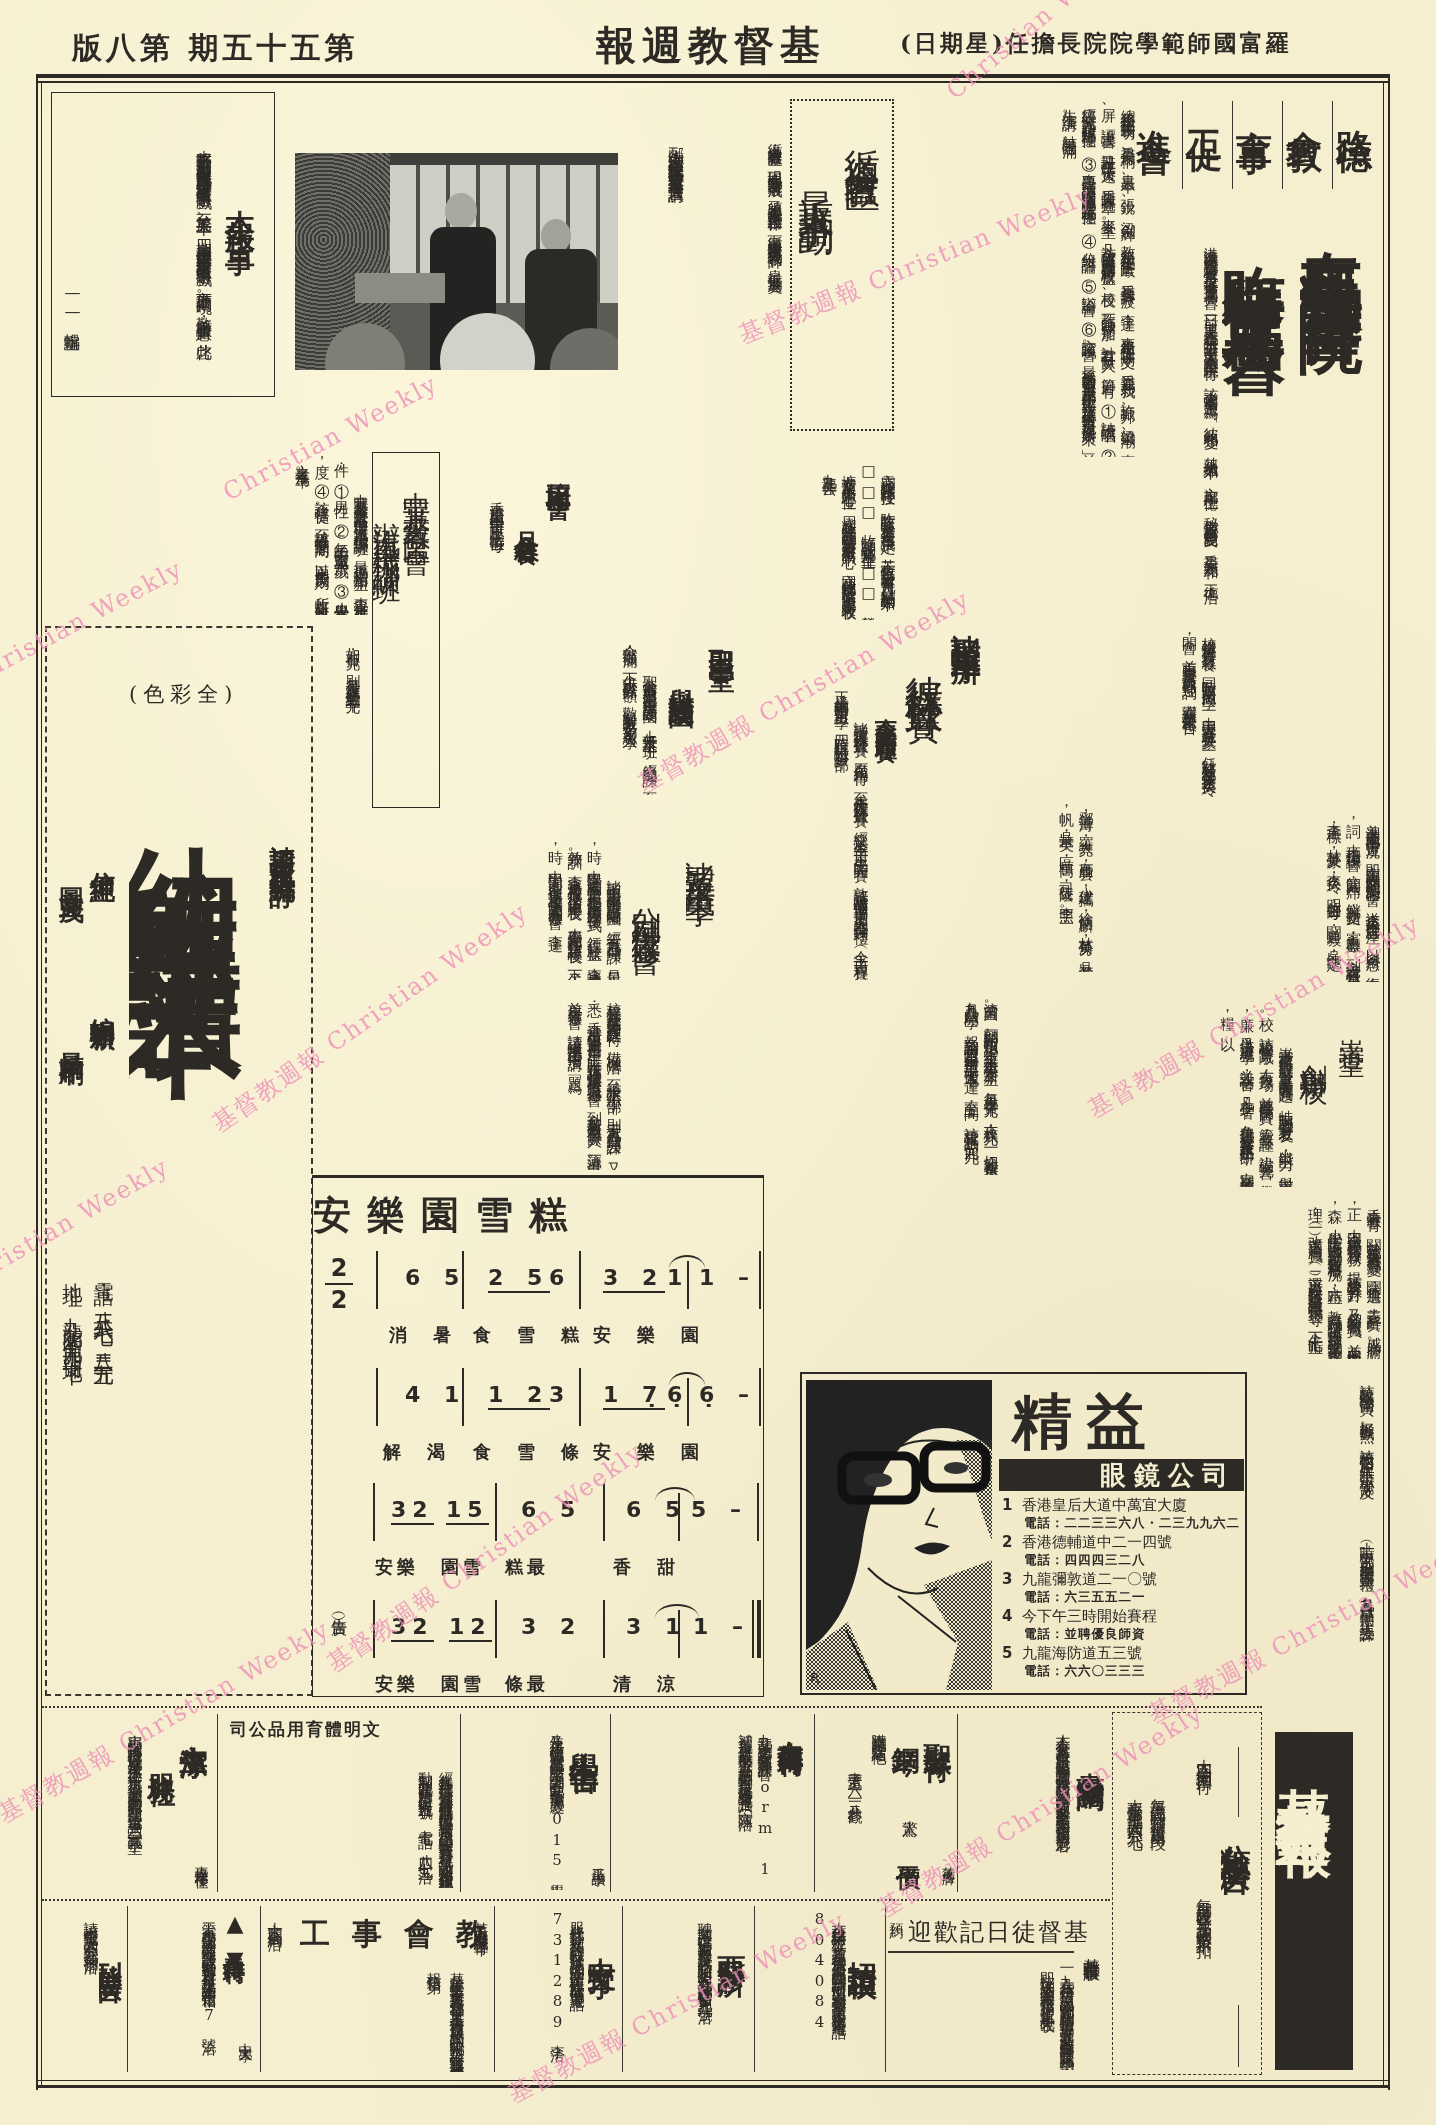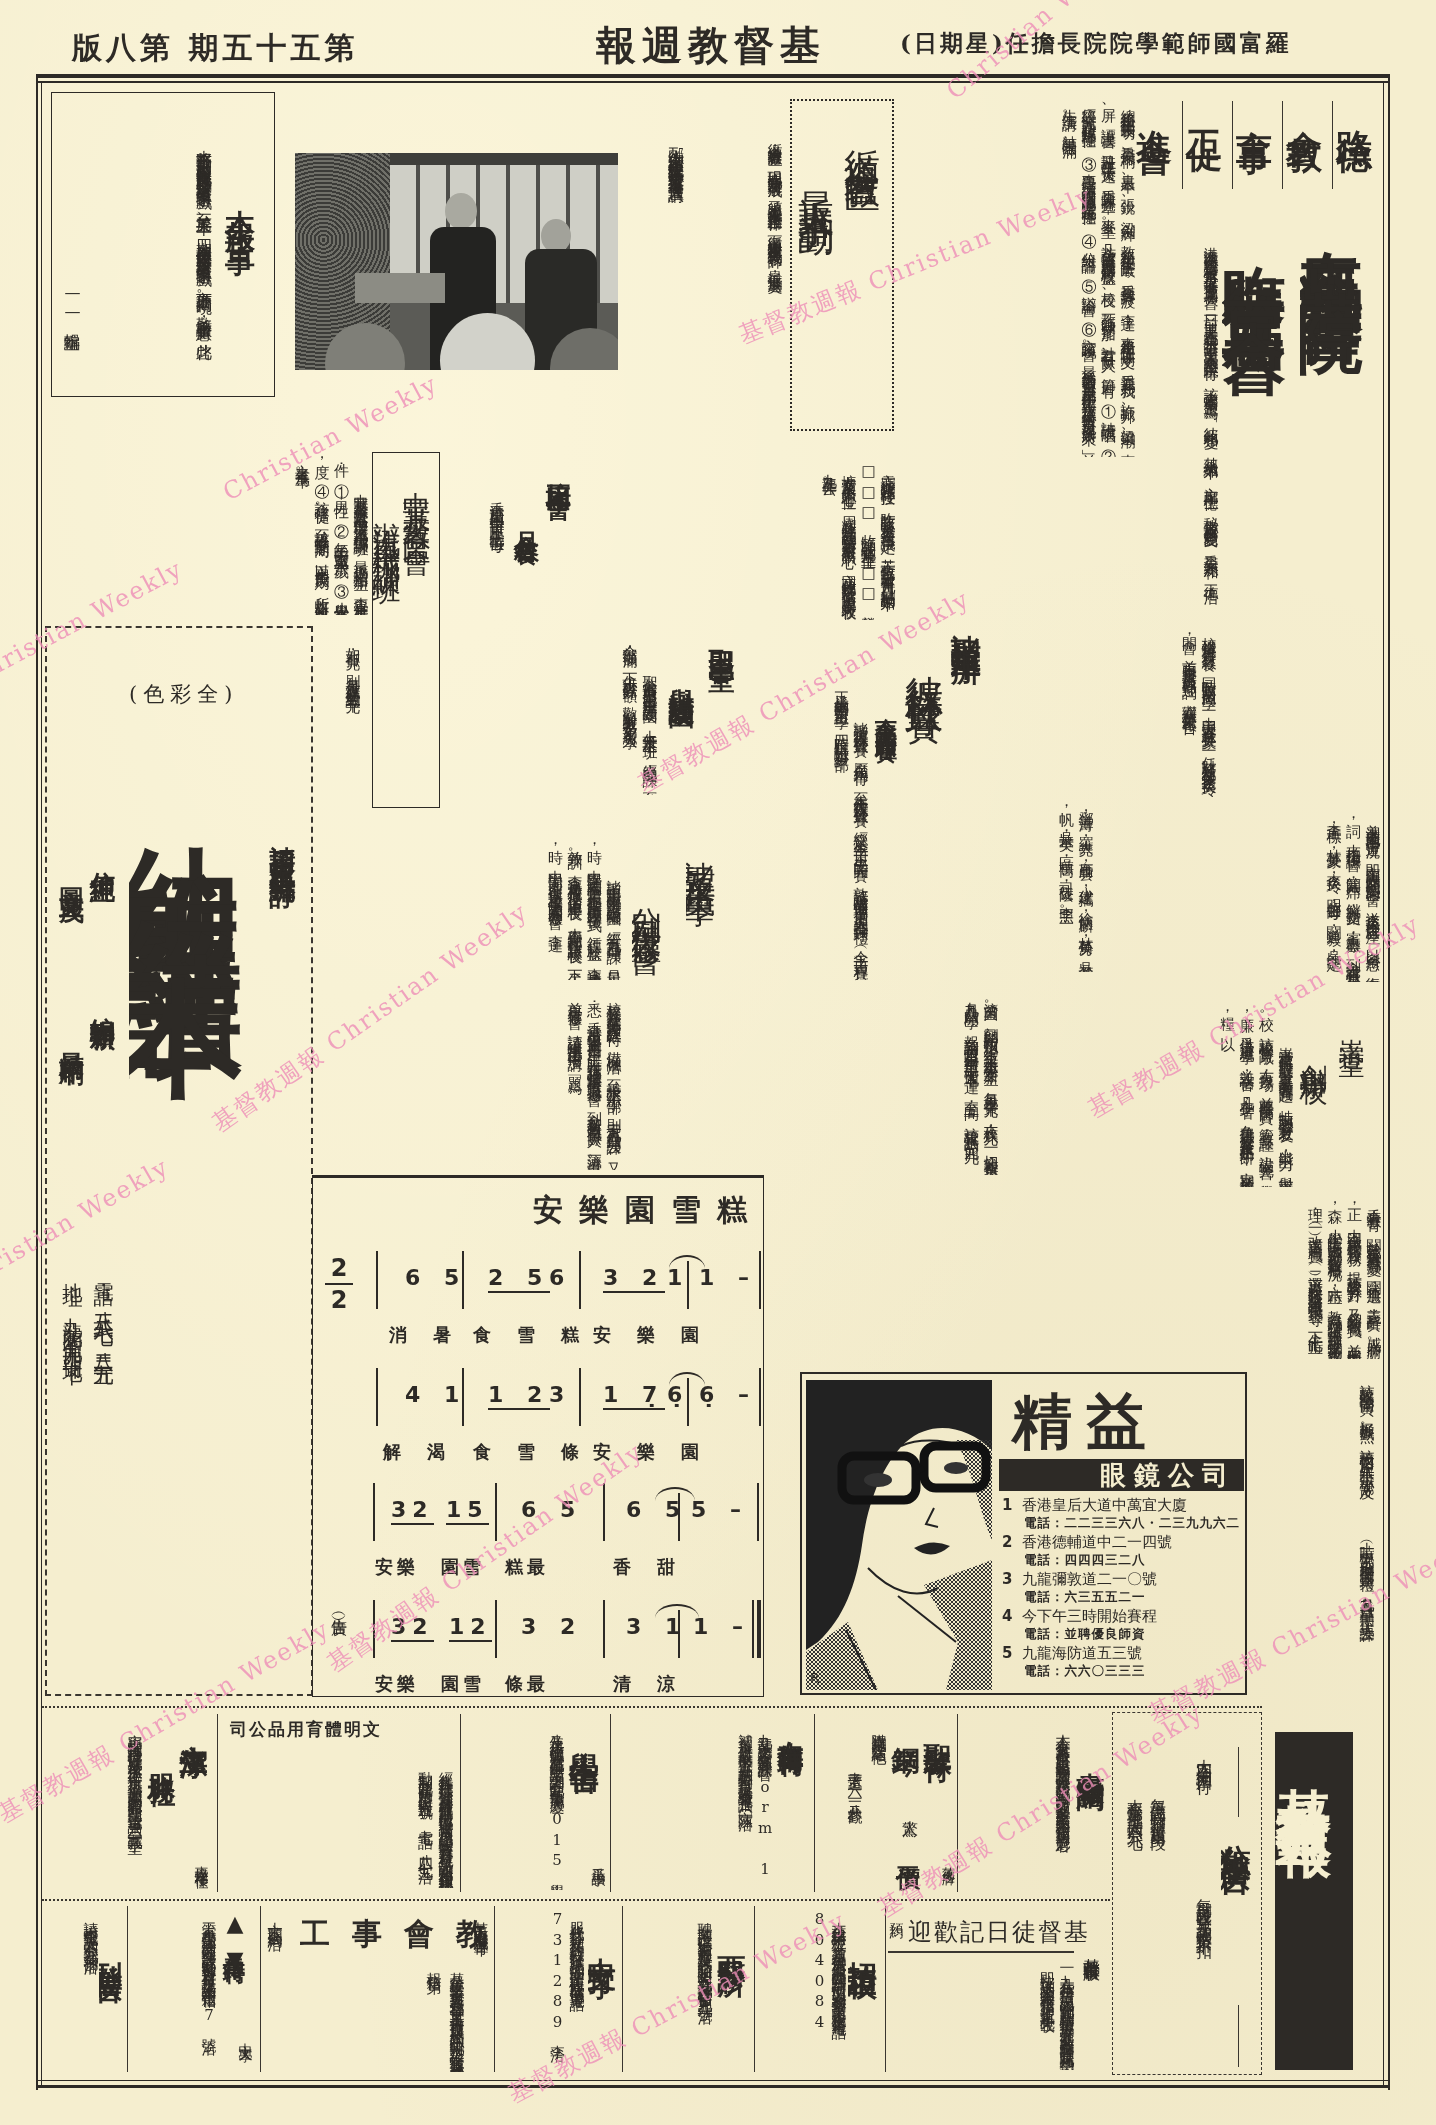--- a/index.html
+++ b/index.html
@@ -130,21 +130,21 @@
   <div class="a v bd" style="left:222px;top:196px;width:32px;height:320px;font-size:26px;letter-spacing:4px">請採用主恩出版社編訂</div>
   <div class="a v bd" style="left:42px;top:224px;width:30px;height:124px;font-size:25px;letter-spacing:3px">信仰純正</div>
   <div class="a v bd" style="left:42px;top:369px;width:30px;height:124px;font-size:25px;letter-spacing:3px">編輯新穎</div>
   <div class="a v bd" style="left:11px;top:240px;width:30px;height:124px;font-size:25px;letter-spacing:3px">圖文並茂</div>
   <div class="a v bd" style="left:11px;top:404px;width:30px;height:124px;font-size:25px;letter-spacing:3px">最精印刷</div>
   <div class="a v" style="left:43px;top:639px;width:28px;height:372px;font-size:20px;letter-spacing:3px">電話：八三弍八七七　八二二二九五</div>
   <div class="a v" style="left:12px;top:639px;width:28px;height:372px;font-size:20px;letter-spacing:5px">地址：九龍花園街九十四號地下</div>
 </div>
 
 <div class="a" style="left:312px;top:1175px;width:452px;height:522px;border:1.5px solid #2d2a26;border-top:3px solid #2d2a26">
-  <div class="a bd" style="left:0;top:12px;width:100%;text-align:right;font-size:30px;letter-spacing:16px">安樂園雪糕</div>
+  <div class="a bd" style="left:0;top:12px;width:100%;text-align:left;font-size:38px;letter-spacing:16px">安樂園雪糕</div>
   <div class="a" style="left:12px;top:78px;width:28px;text-align:center;font:bold 24px 'DejaVu Sans',sans-serif;line-height:24px">
     <div>2</div>
     <div style="height:2px;background:#2d2a26;margin:3px 0"></div>
     <div>2</div>
   </div>
 
   <div class="mrow" style="top:73px">
     <div class="bar" style="left:63px"></div>
     <div class="bar" style="left:149px"></div>
     <div class="bar" style="left:266px"></div>

